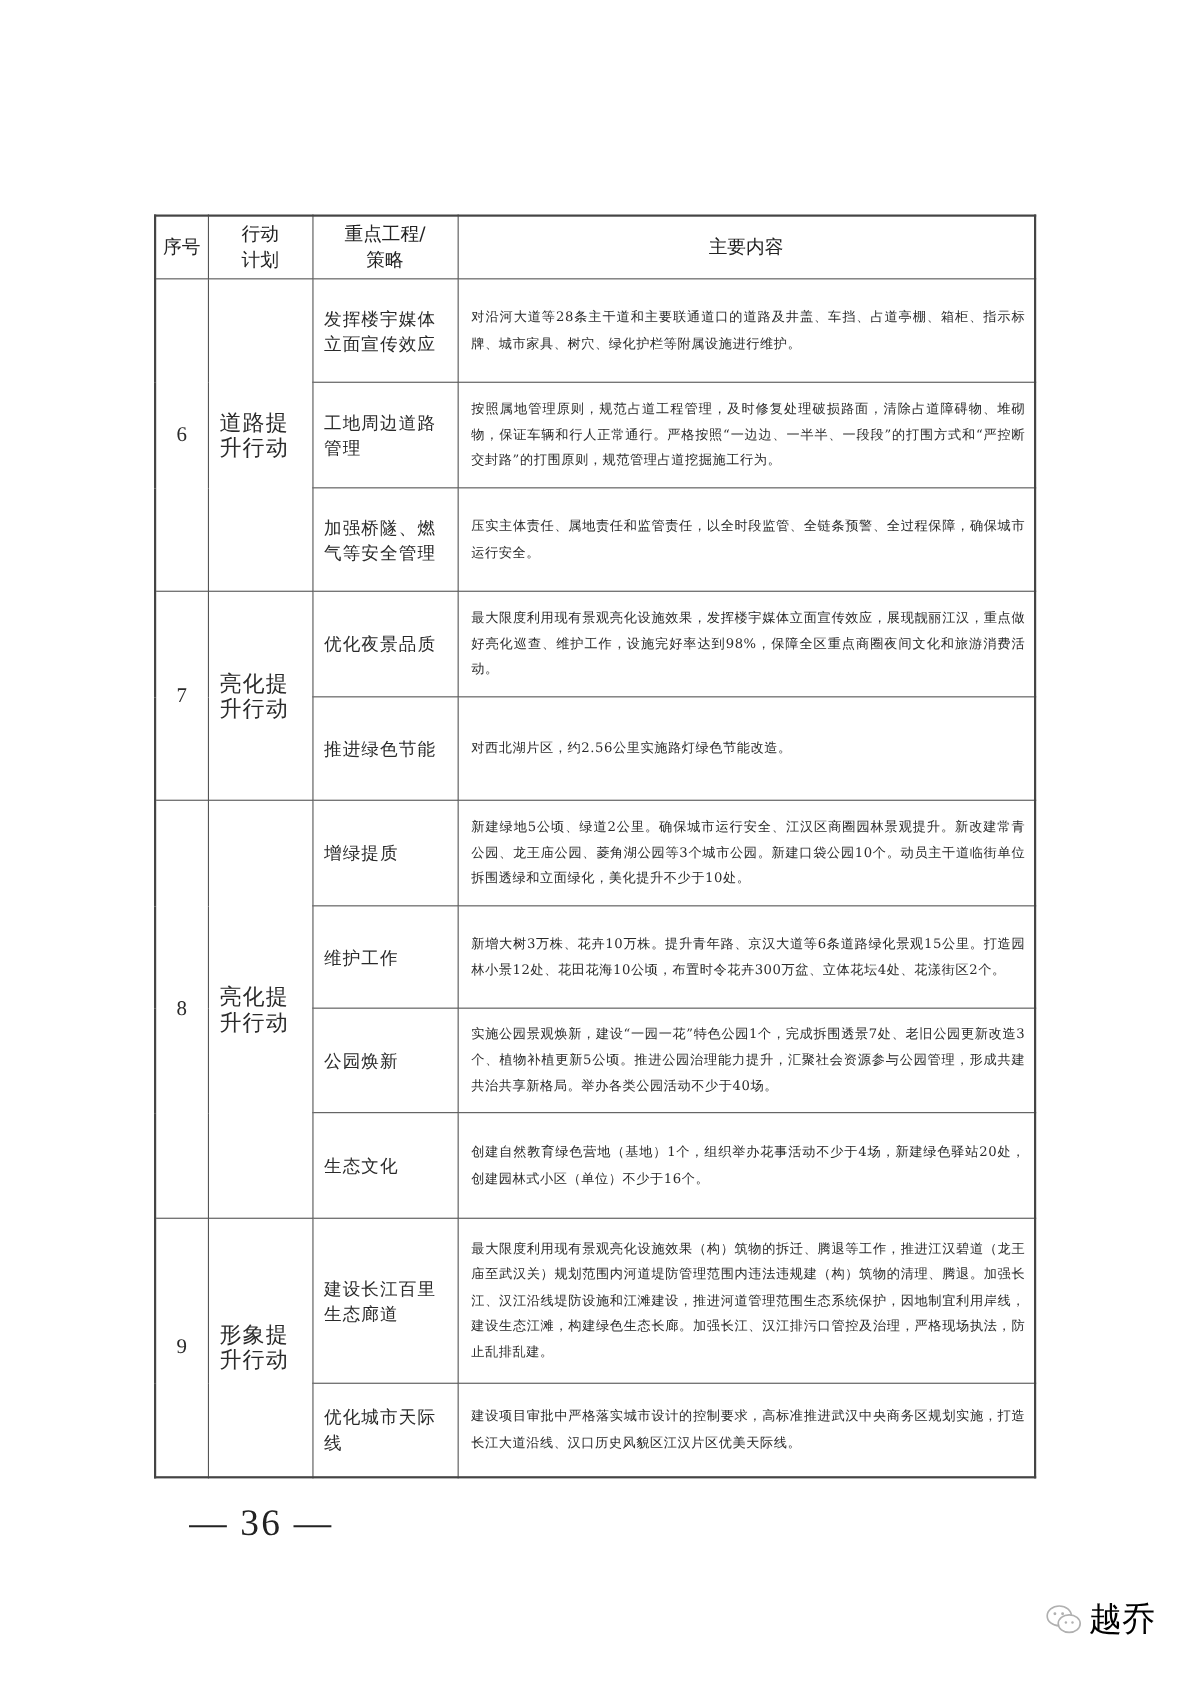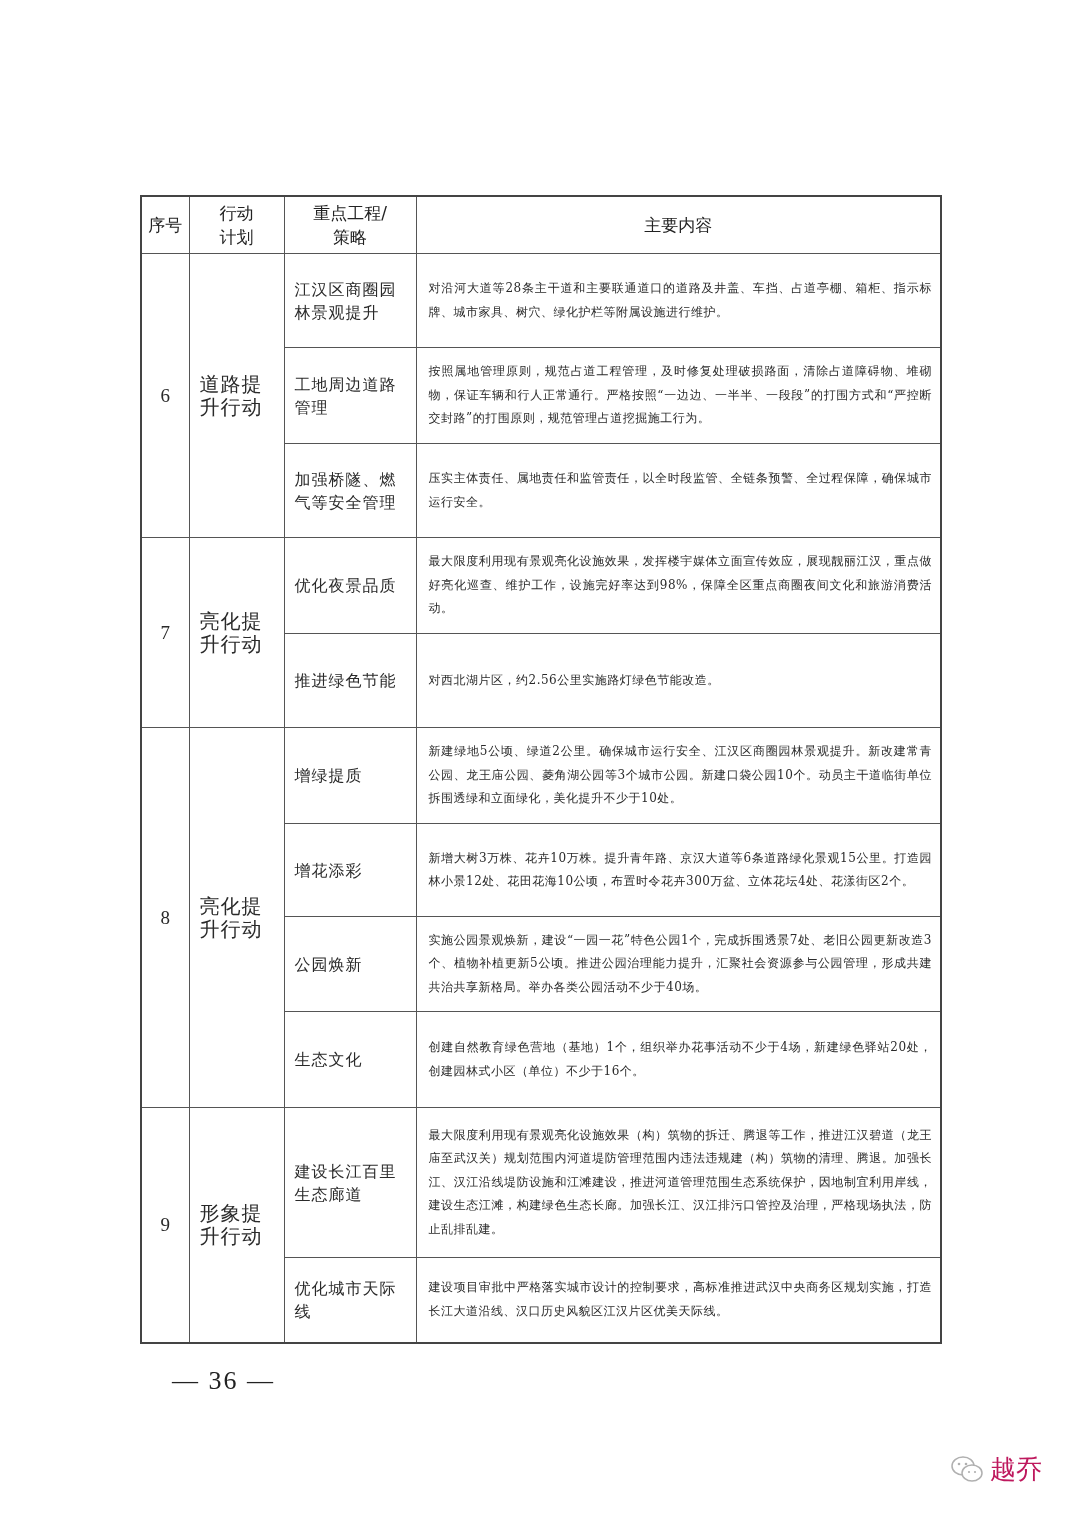--- a/index.html
+++ b/index.html
@@ -10,23 +10,23 @@
                table-layout:fixed; border:2px solid #444; }
   table.plan th, table.plan td { border:1px solid #555; vertical-align:middle; padding:0; }
   table.plan th { font-family:"DejaVu Sans","Liberation Sans",sans-serif; font-weight:normal;
                   font-size:17px; color:#222; text-align:center; line-height:24px; height:56px; }
   td.num { text-align:center; font-family:"Liberation Serif",serif; font-size:19px; }
   td.action { font-size:20px; line-height:23px; padding:0 8px 0 10px !important; letter-spacing:1px; }
   td.project { font-size:16px; line-height:23px; padding:0 6px 0 10px !important; letter-spacing:1px; }
   td.content { font-size:12px; line-height:23.5px; padding:0 8px 0 12px !important; text-align:justify; letter-spacing:0.5px; }
   .cell-inner { display:block; }
   .footer-page { position:absolute; left:172px; top:1366px; font-family:"Liberation Serif",serif;
-                 font-size:26px; color:#222; letter-spacing:2px; }
+                 font-size:34px; color:#222; letter-spacing:2px; }
   .watermark { position:absolute; left:950px; top:1452px; display:flex; align-items:center; gap:4px;
-               color:#be185d; font-family:"DejaVu Sans",sans-serif; font-size:26px; }
+               color:#000000; font-family:"DejaVu Sans",sans-serif; font-size:30px; }
   .watermark svg { display:block; }
 </style>
 </head>
 <body>
 
 <div class="page">
   <table class="plan">
     <colgroup>
       <col style="width:48px">
       <col style="width:95px">
@@ -45,21 +45,21 @@
           <span class="cell-inner">策略</span>
         </th>
         <th><span>主要内容</span></th>
       </tr>
     </thead>
     <tbody>
 
       <tr style="height:94px">
         <td class="num" rowspan="3">6</td>
         <td class="action" rowspan="3">道路提升行动</td>
-        <td class="project">江汉区商圈园林景观提升</td>
+        <td class="project">发挥楼宇媒体立面宣传效应</td>
         <td class="content">对沿河大道等28条主干道和主要联通道口的道路及井盖、车挡、占道亭棚、箱柜、指示标牌、城市家具、树穴、绿化护栏等附属设施进行维护。</td>
       </tr>
       <tr style="height:96px">
         <td class="project">工地周边道路管理</td>
         <td class="content">按照属地管理原则，规范占道工程管理，及时修复处理破损路面，清除占道障碍物、堆砌物，保证车辆和行人正常通行。严格按照“一边边、一半半、一段段”的打围方式和“严控断交封路”的打围原则，规范管理占道挖掘施工行为。</td>
       </tr>
       <tr style="height:94px">
         <td class="project">加强桥隧、燃气等安全管理</td>
         <td class="content">压实主体责任、属地责任和监管责任，以全时段监管、全链条预警、全过程保障，确保城市运行安全。</td>
       </tr>
@@ -75,21 +75,21 @@
         <td class="content">对西北湖片区，约2.56公里实施路灯绿色节能改造。</td>
       </tr>
 
       <tr style="height:96px">
         <td class="num" rowspan="4">8</td>
         <td class="action" rowspan="4">亮化提升行动</td>
         <td class="project">增绿提质</td>
         <td class="content">新建绿地5公顷、绿道2公里。确保城市运行安全、江汉区商圈园林景观提升。新改建常青公园、龙王庙公园、菱角湖公园等3个城市公园。新建口袋公园10个。动员主干道临街单位拆围透绿和立面绿化，美化提升不少于10处。</td>
       </tr>
       <tr style="height:93px">
-        <td class="project">增花添彩</td>
+        <td class="project">维护工作</td>
         <td class="content">新增大树3万株、花卉10万株。提升青年路、京汉大道等6条道路绿化景观15公里。打造园林小景12处、花田花海10公顷，布置时令花卉300万盆、立体花坛4处、花漾街区2个。</td>
       </tr>
       <tr style="height:95px">
         <td class="project">公园焕新</td>
         <td class="content">实施公园景观焕新，建设“一园一花”特色公园1个，完成拆围透景7处、老旧公园更新改造3个、植物补植更新5公顷。推进公园治理能力提升，汇聚社会资源参与公园管理，形成共建共治共享新格局。举办各类公园活动不少于40场。</td>
       </tr>
       <tr style="height:96px">
         <td class="project">生态文化</td>
         <td class="content">创建自然教育绿色营地（基地）1个，组织举办花事活动不少于4场，新建绿色驿站20处，创建园林式小区（单位）不少于16个。</td>
       </tr>

